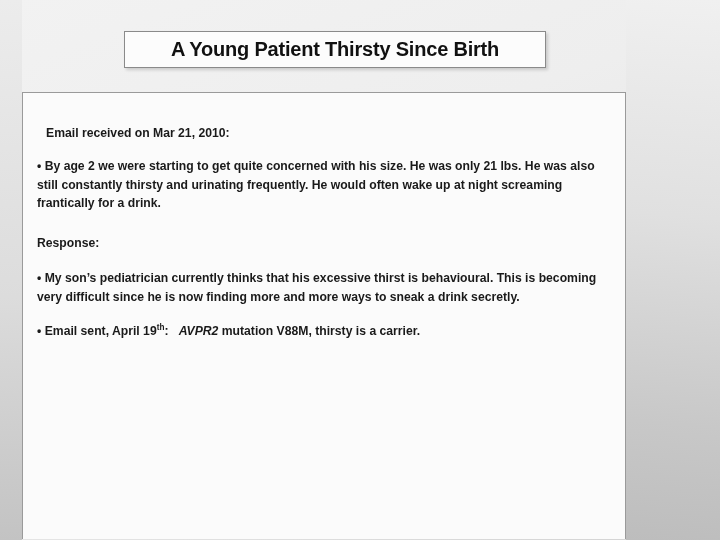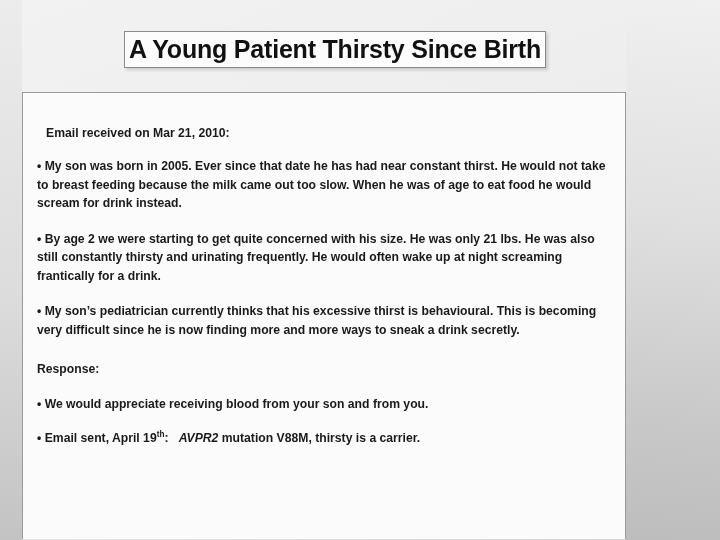--- a/index.html
+++ b/index.html
@@ -42,21 +42,21 @@
     width: 420px;
     height: 35px;
     background: #fcfcfc;
     border: 1px solid #8a8a8a;
     box-shadow: 2px 2px 3px rgba(0,0,0,0.16);
     display: flex;
     align-items: center;
     justify-content: center;
   }
   #title-text {
-    font-size: 25px;
+    font-size: 20px;
     font-weight: bold;
     color: #111111;
     letter-spacing: -0.2px;
     white-space: nowrap;
   }
 
   
   #content-box {
     position: absolute;
     left: 22px;
@@ -116,42 +116,34 @@
   <div class="margin-band right"></div>
 
   <div id="title-box">
     <span id="title-text">A Young Patient Thirsty Since Birth</span>
   </div>
 
   <div id="content-box">
 
     <div class="email-header">Email received on Mar 21, 2010:</div>
 
-    <p class="para">
-      <span class="bullet">•</span>
-      <span>My son was born in 2005.  Ever since that date he has had near constant thirst.  He would not take to breast feeding because the milk came out too slow.  When he was of age to eat food he would scream for drink instead.</span>
-    </p>
 
     <p class="para">
       <span class="bullet">•</span>
       <span>By age 2 we were starting to get quite concerned with his size.  He was only 21 lbs.  He was also still constantly thirsty and urinating frequently.  He would often wake up at night screaming frantically for a drink.</span>
     </p>
 
+    <p class="para resp-label">Response:</p>
+
     <p class="para">
       <span class="bullet">•</span>
       <span>My son’s pediatrician currently thinks that his excessive thirst is behavioural.  This is becoming very difficult since he is now finding more and more ways to sneak a drink secretly.</span>
     </p>
 
-    <p class="para resp-label">Response:</p>
 
-
-    <p class="para tight">
-      <span class="bullet">•</span>
-      <span>We would appreciate receiving blood from your son and from you.</span>
-    </p>
 
     <p class="para tight">
       <span class="bullet">•</span>
       <span>Email sent, April 19</span><sup class="ord">th</sup><span>:</span>&nbsp;&nbsp;&nbsp;<span class="italic-gene">AVPR2</span><span> mutation V88M, thirsty is a carrier.</span>
     </p>
 
 
   </div>
 </div>
 

